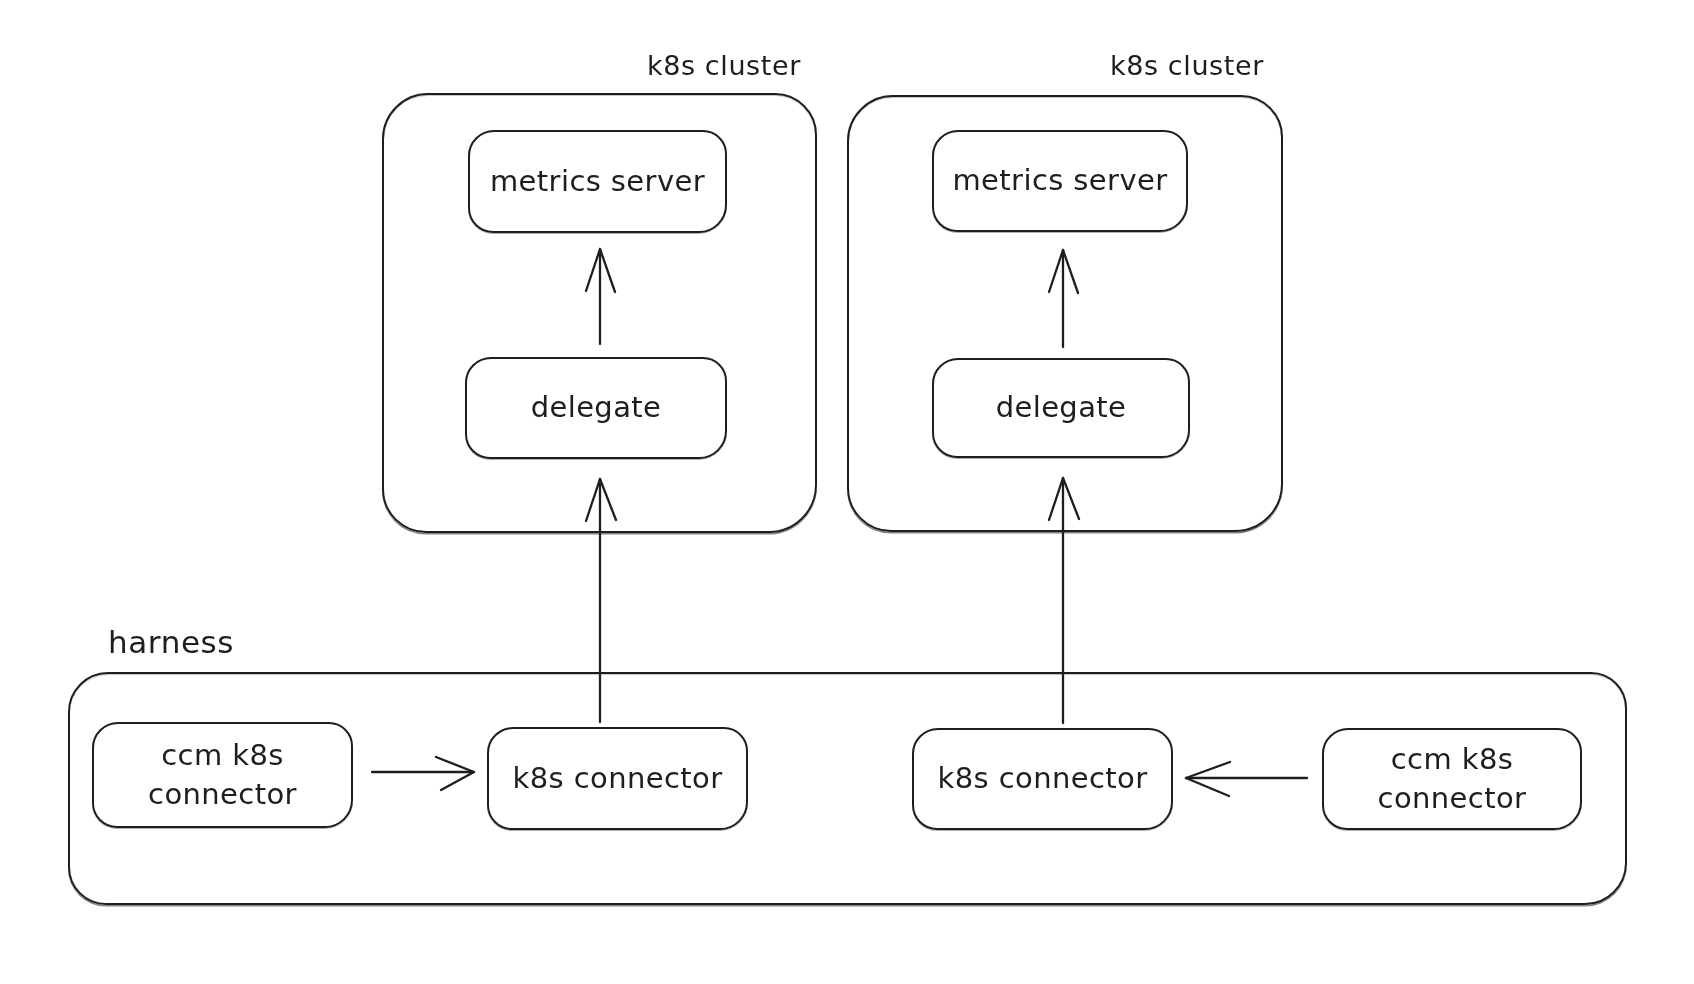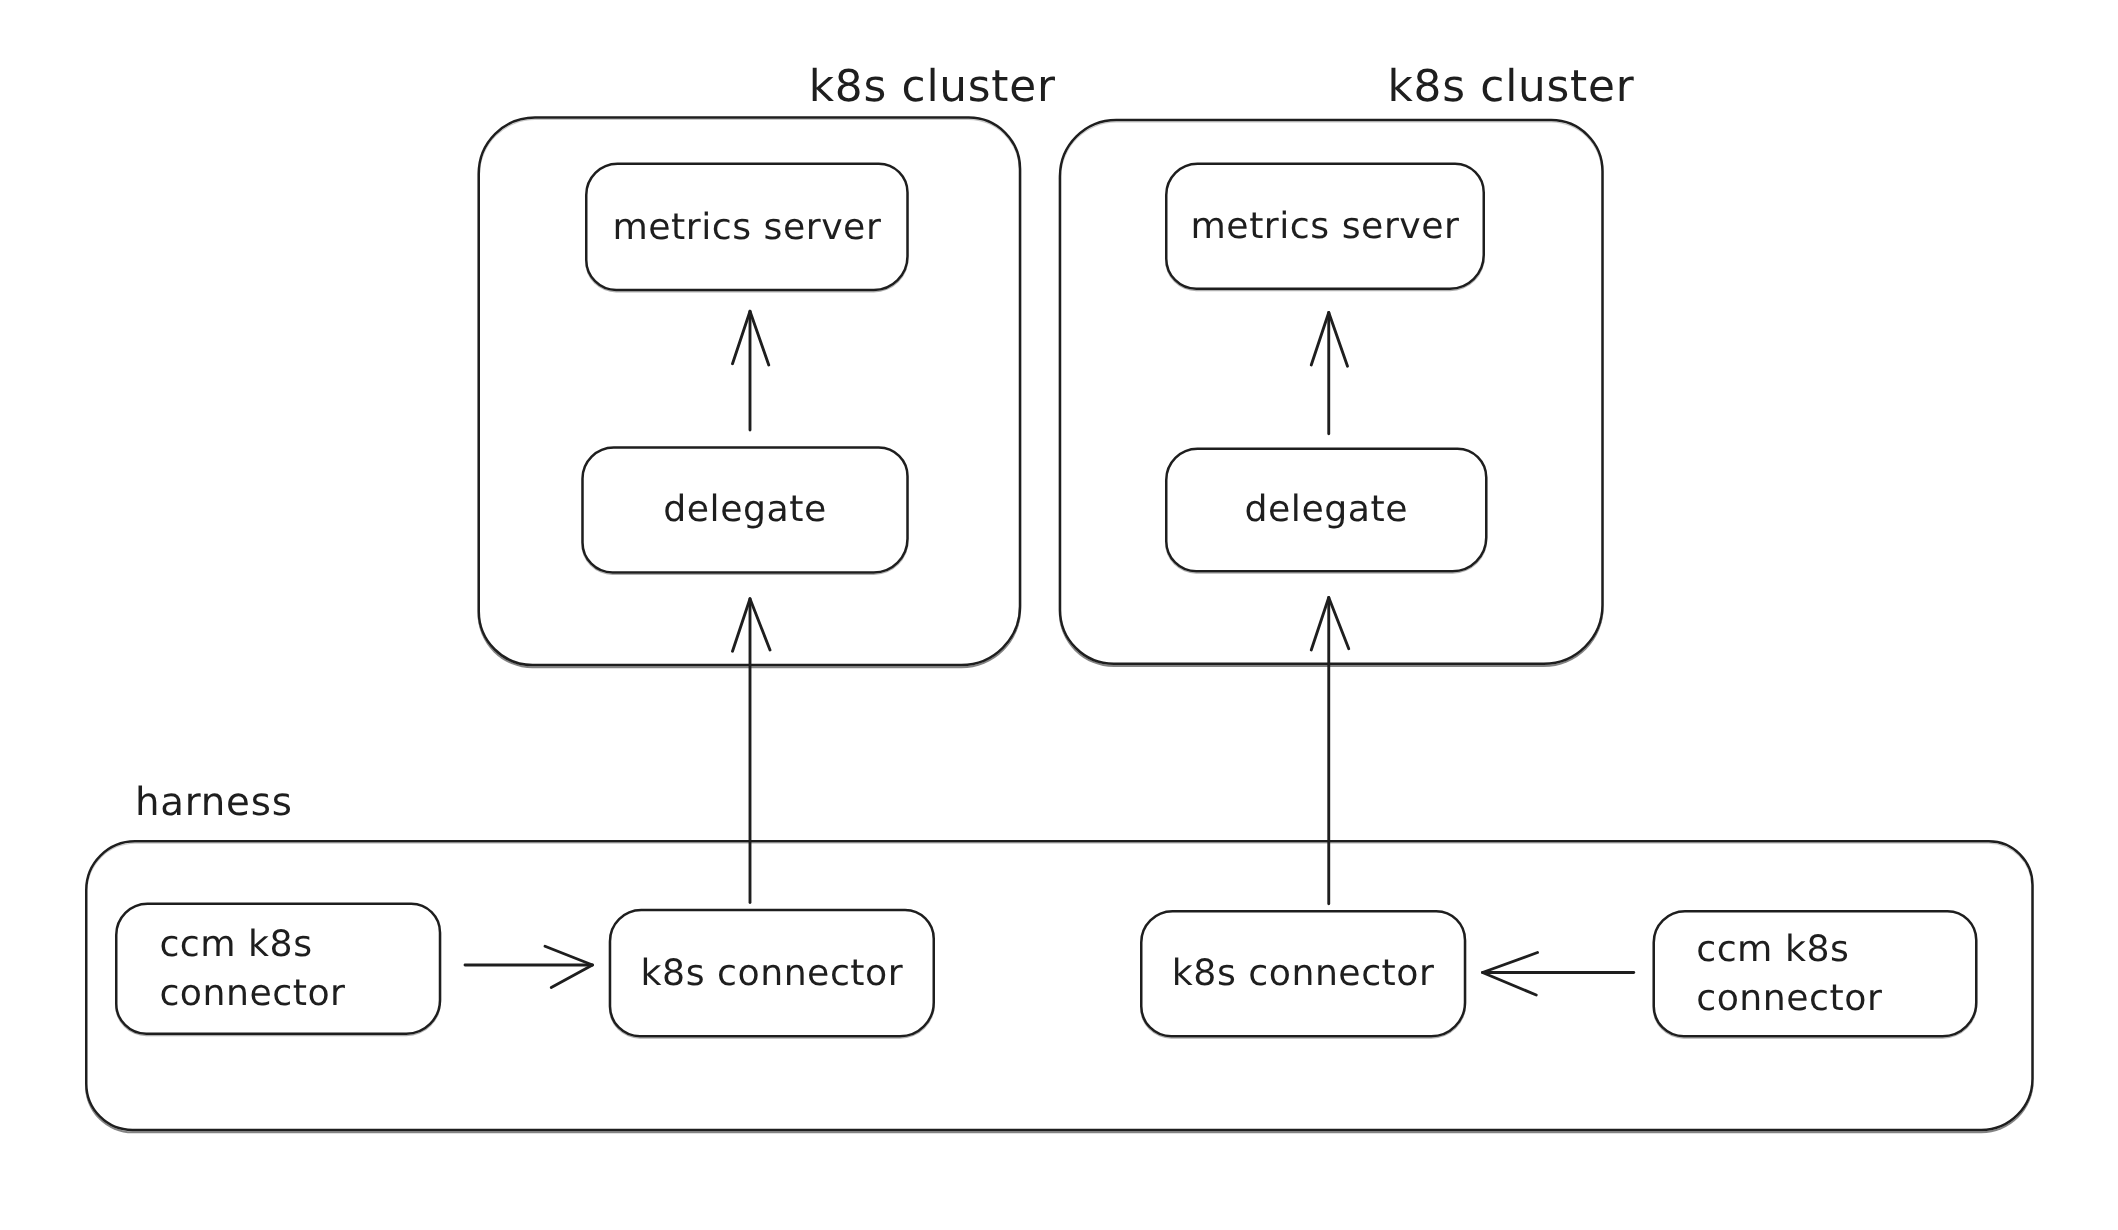--- a/index.html
+++ b/index.html
@@ -28,29 +28,30 @@
   }
   .harness-box {
     border-radius: 40px 36px 42px 38px;
     box-shadow: 0 1.6px 0 rgba(30,30,30,0.55), inset 0 1px 0 rgba(30,30,30,0.25);
   }
   .node {
     border-radius: 26px 24px 28px 25px;
     display: flex;
     align-items: center;
     justify-content: center;
+    text-align: center;
     font-size: 29px;
     letter-spacing: 0.4px;
     line-height: 1.35;
     box-shadow: 0 1px 0 rgba(30,30,30,0.35);
   }
   .node .lbl { padding: 0 14px; }
   .free-label {
     position: absolute;
-    font-size: 35px;
+    font-size: 27px;
     letter-spacing: 0.6px;
     white-space: nowrap;
   }
   .harness-label { font-size: 31px; }
   svg.arrows {
     position: absolute;
     left: 0; top: 0;
     width: 1694px;
     height: 984px;
     pointer-events: none;

